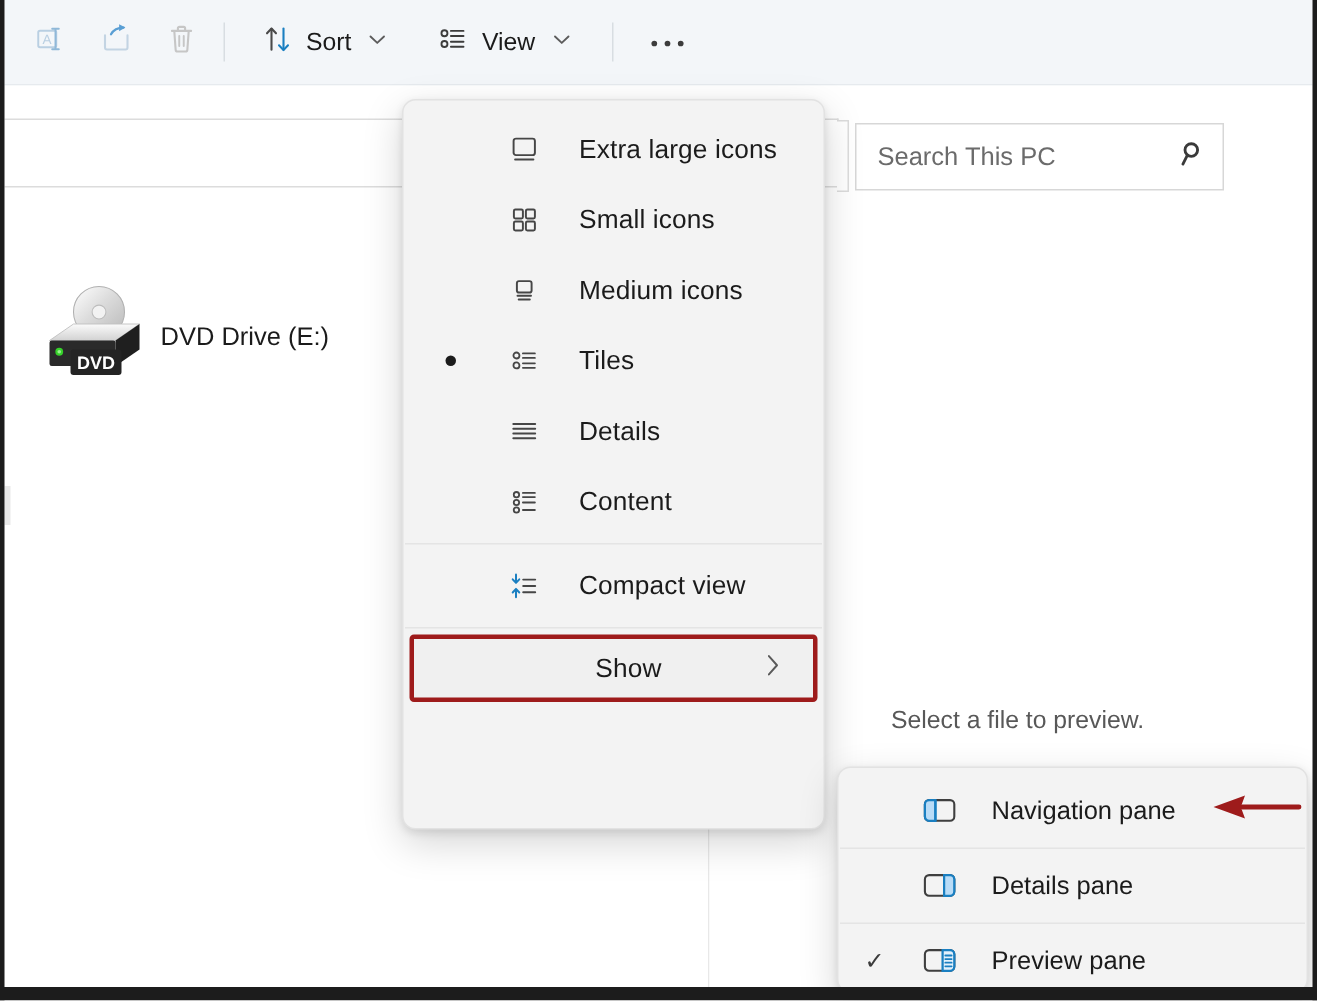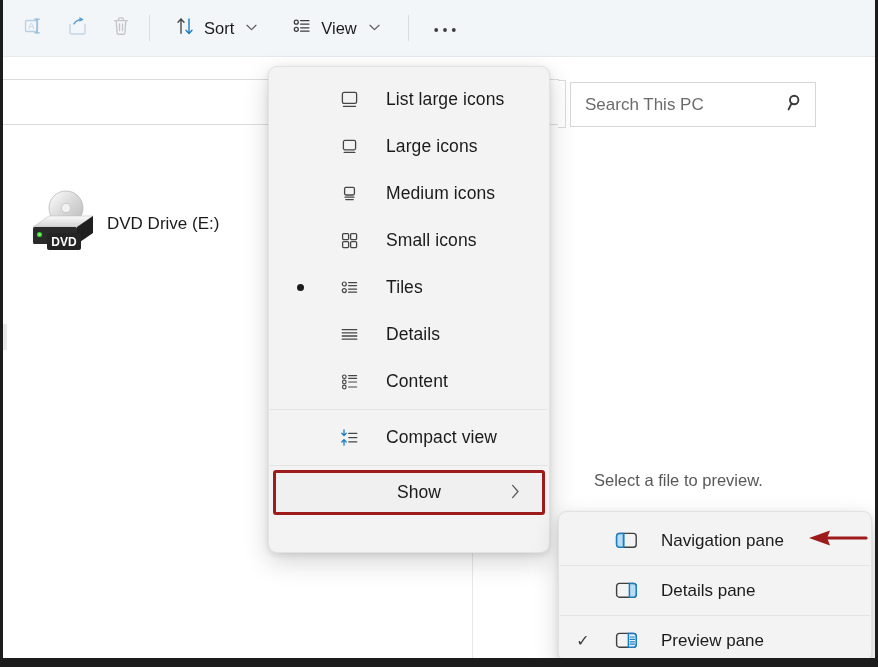--- a/index.html
+++ b/index.html
@@ -326,53 +326,44 @@
 
   <div class="view-menu">
 
     <div class="mi">
       <span class="mi-ico">
         <svg width="21" height="21" viewBox="0 0 21 21" fill="none">
           <rect x="3.4" y="3.4" width="14.2" height="11" rx="1.6" stroke="#464646" stroke-width="1.3"></rect>
           <path d="M4.4 17.3 h12.2" stroke="#464646" stroke-width="1.3" stroke-linecap="round"></path>
         </svg>
       </span>
-      <span class="mi-label">List large icons</span>
-    </div>
-
-    <div class="mi">
-      <span class="mi-ico">
-        <svg width="21" height="21" viewBox="0 0 21 21" fill="none">
-          <rect x="4.4" y="4.4" width="12.2" height="9.4" rx="1.5" stroke="#464646" stroke-width="1.3"></rect>
-          <path d="M5.2 16.4 h10.6" stroke="#464646" stroke-width="1.3" stroke-linecap="round"></path>
-        </svg>
-      </span>
-      <span class="mi-label">Large icons</span>
-    </div>
-
-    <div class="mi">
-      <span class="mi-ico">
-        <svg width="21" height="21" viewBox="0 0 21 21" fill="none">
-          <rect x="5.6" y="4.4" width="9.8" height="7.6" rx="1.4" stroke="#464646" stroke-width="1.3"></rect>
-          <path d="M6 14.2 h9 M6.8 16.6 h7.4" stroke="#464646" stroke-width="1.3" stroke-linecap="round"></path>
-        </svg>
-      </span>
-      <span class="mi-label">Medium icons</span>
-    </div>
+      <span class="mi-label">Extra large icons</span>
+    </div>
+
 
     <div class="mi">
       <span class="mi-ico">
         <svg width="21" height="21" viewBox="0 0 21 21" fill="none">
           <rect x="3.6" y="3.6" width="6" height="6" rx="1" stroke="#464646" stroke-width="1.3"></rect>
           <rect x="11.6" y="3.6" width="6" height="6" rx="1" stroke="#464646" stroke-width="1.3"></rect>
           <rect x="3.6" y="11.6" width="6" height="6" rx="1" stroke="#464646" stroke-width="1.3"></rect>
           <rect x="11.6" y="11.6" width="6" height="6" rx="1" stroke="#464646" stroke-width="1.3"></rect>
         </svg>
       </span>
       <span class="mi-label">Small icons</span>
+    </div>
+
+    <div class="mi">
+      <span class="mi-ico">
+        <svg width="21" height="21" viewBox="0 0 21 21" fill="none">
+          <rect x="5.6" y="4.4" width="9.8" height="7.6" rx="1.4" stroke="#464646" stroke-width="1.3"></rect>
+          <path d="M6 14.2 h9 M6.8 16.6 h7.4" stroke="#464646" stroke-width="1.3" stroke-linecap="round"></path>
+        </svg>
+      </span>
+      <span class="mi-label">Medium icons</span>
     </div>
 
 
     <div class="mi">
       <span class="mi-bullet"></span>
       <span class="mi-ico">
         <svg width="21" height="21" viewBox="0 0 21 21" fill="none">
           <circle cx="5.3" cy="7" r="2" stroke="#464646" stroke-width="1.2"></circle>
           <circle cx="5.3" cy="13.6" r="2" stroke="#464646" stroke-width="1.2"></circle>
           <path d="M9.6 5.6 h8 M9.6 8.6 h8 M9.6 12.2 h8 M9.6 15.2 h8" stroke="#464646" stroke-width="1.2" stroke-linecap="round"></path>

